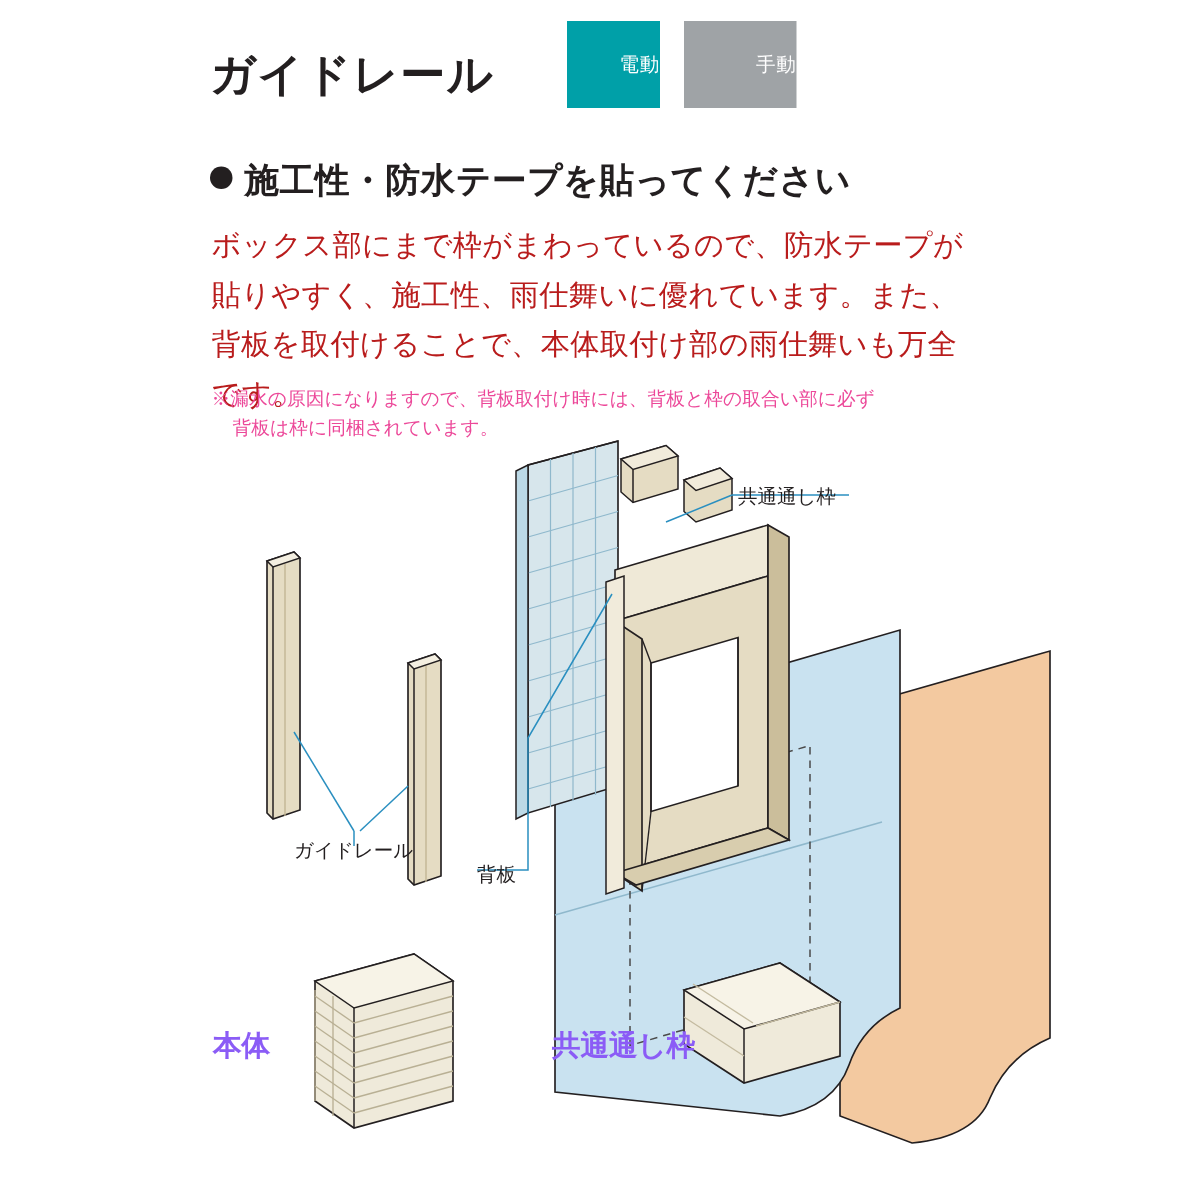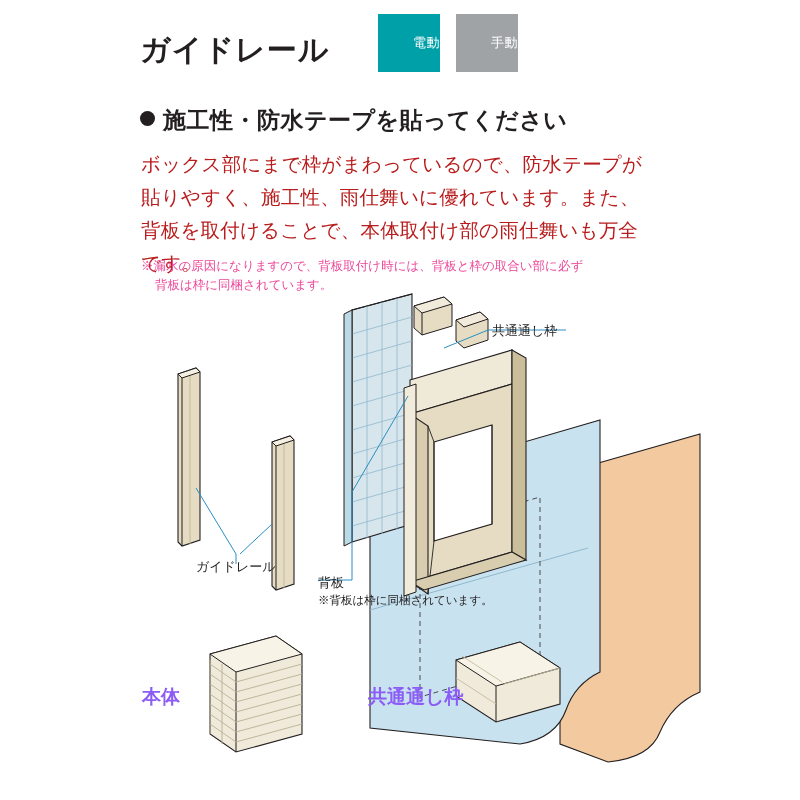--- a/index.html
+++ b/index.html
@@ -46,20 +46,21 @@
     font-weight: normal;
     letter-spacing: 0.5px;
   }
   .badge-electric {
     left: 378px;
     background: #00a0a8;
   }
   .badge-manual {
     left: 456px;
     background: #9fa3a6;
+    padding-left: 13px;
   }
 
   
   .section-heading {
     position: absolute;
     left: 140px;
     top: 105px;
     font-size: 23px;
     font-weight: bold;
     letter-spacing: 0.5px;
@@ -279,16 +280,15 @@
       <path d="M496 394 L496 430" fill="none" stroke="#231f20" stroke-width="1"></path>
       <path d="M456 386 L496 412" fill="none" stroke="#c4bba0" stroke-width="0.9"></path>
       <path d="M504 392 L560 376" fill="none" stroke="#c4bba0" stroke-width="0.9"></path>
       <path d="M462 364 L502 390" fill="none" stroke="#c4bba0" stroke-width="0.9"></path>
     </g>
   </svg>
 
   <div class="lbl lbl-common">共通通し枠</div>
   <div class="lbl lbl-guide">ガイドレール</div>
   <div class="lbl lbl-back">背板</div>
-  <div class="lbl lbl-backnote">※背板は枠に同梱されています。</div>
   <div class="lbl-big lbl-honntai">本体</div>
   <div class="lbl-big lbl-box">共通通し枠</div>
 </div>
 
 </body></html>

